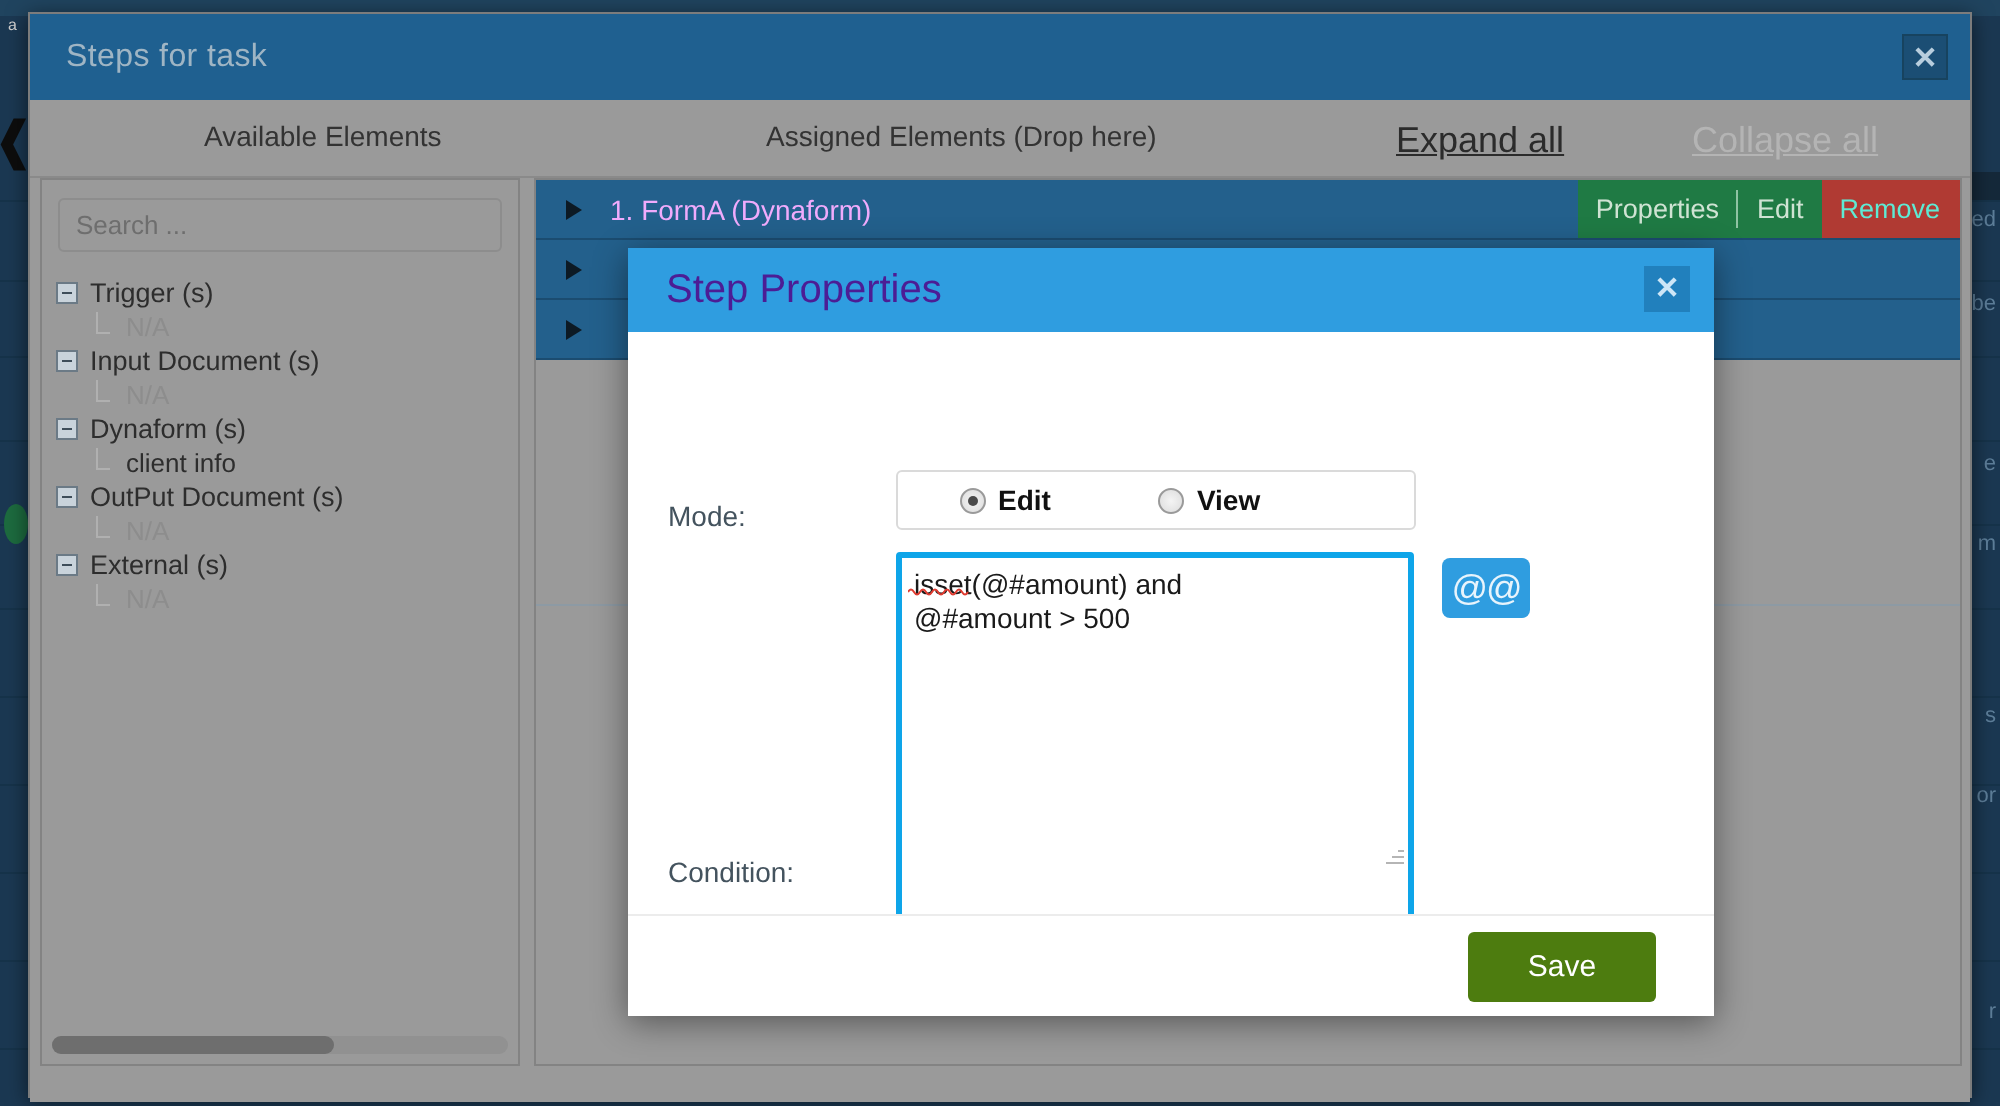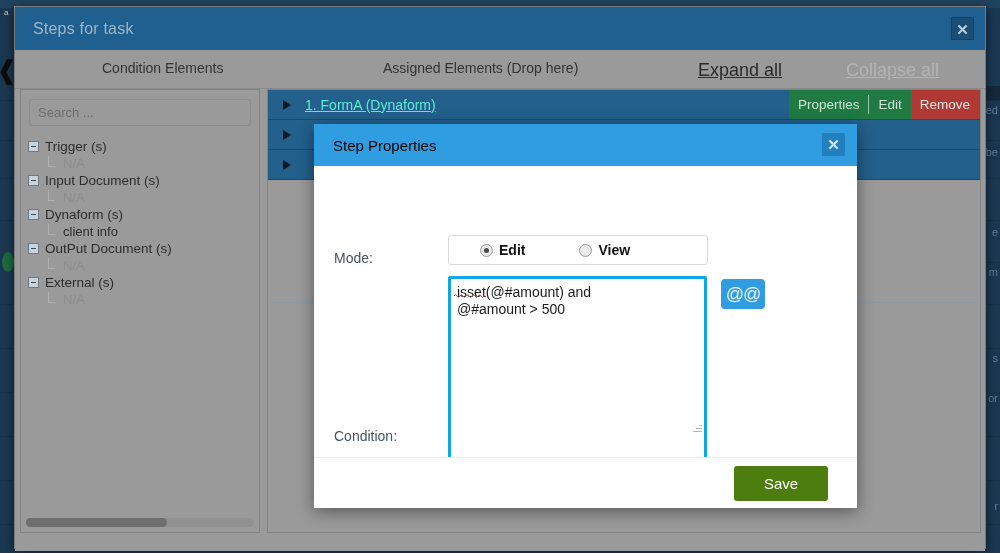--- a/index.html
+++ b/index.html
@@ -300,23 +300,22 @@
     border-left: 8px solid #0d1a24;
     border-top: 5px solid transparent;
     border-bottom: 5px solid transparent;
     margin-left: 15px;
     margin-right: 14px;
     flex: none;
     cursor: pointer;
   }
   .step-row .name {
     font-size: 14px;
-    color: #5eead4;
+    color: #f0abfc;
     white-space: nowrap;
-    text-decoration: underline;
   }
   .step-actions {
     position: absolute;
     right: 0;
     top: 0;
     height: 29px;
     display: flex;
     align-items: stretch;
   }
   .act {
@@ -339,21 +338,21 @@
     content: "";
     position: absolute;
     left: 0;
     top: 5px;
     bottom: 5px;
     width: 1px;
     background: #8fc3a3;
   }
   .act.remove {
     background: #b03a33;
-    color: #e5e5e5;
+    color: #5eead4;
     padding-right: 10px;
   }
   .divider-line {
     position: absolute;
     left: 0;
     right: 0;
     top: 212px;
     height: 1px;
     background: #8d9aa4;
   }
@@ -371,22 +370,22 @@
   }
   .props-header {
     position: relative;
     height: 42px;
     background: #2f9de0;
     display: flex;
     align-items: center;
   }
   .props-header .title {
     margin-left: 19px;
-    font-size: 15px;
-    color: #000000;
+    font-size: 20px;
+    color: #4c1d95;
   }
   .props-close {
     position: absolute;
     right: 12px;
     top: 9px;
     width: 23px;
     height: 23px;
     background: #2180bd;
     color: #cde6f7;
     font-weight: bold;
@@ -578,21 +577,21 @@
   </div>
 
   <div class="steps-modal">
 
     <div class="steps-header">
       <div class="title">Steps for task</div>
       <div class="close-x">✕</div>
     </div>
 
     <div class="col-head">
-      <div class="lbl avail">Condition Elements</div>
+      <div class="lbl avail">Available Elements</div>
       <div class="lbl assigned">Assigned Elements (Drop here)</div>
       <div class="link expand">Expand all</div>
       <div class="link collapse">Collapse all</div>
     </div>
 
     <div class="steps-body">
 
       <div class="left-panel">
         <input class="search-box" type="text" placeholder="Search ..." style="">
 

